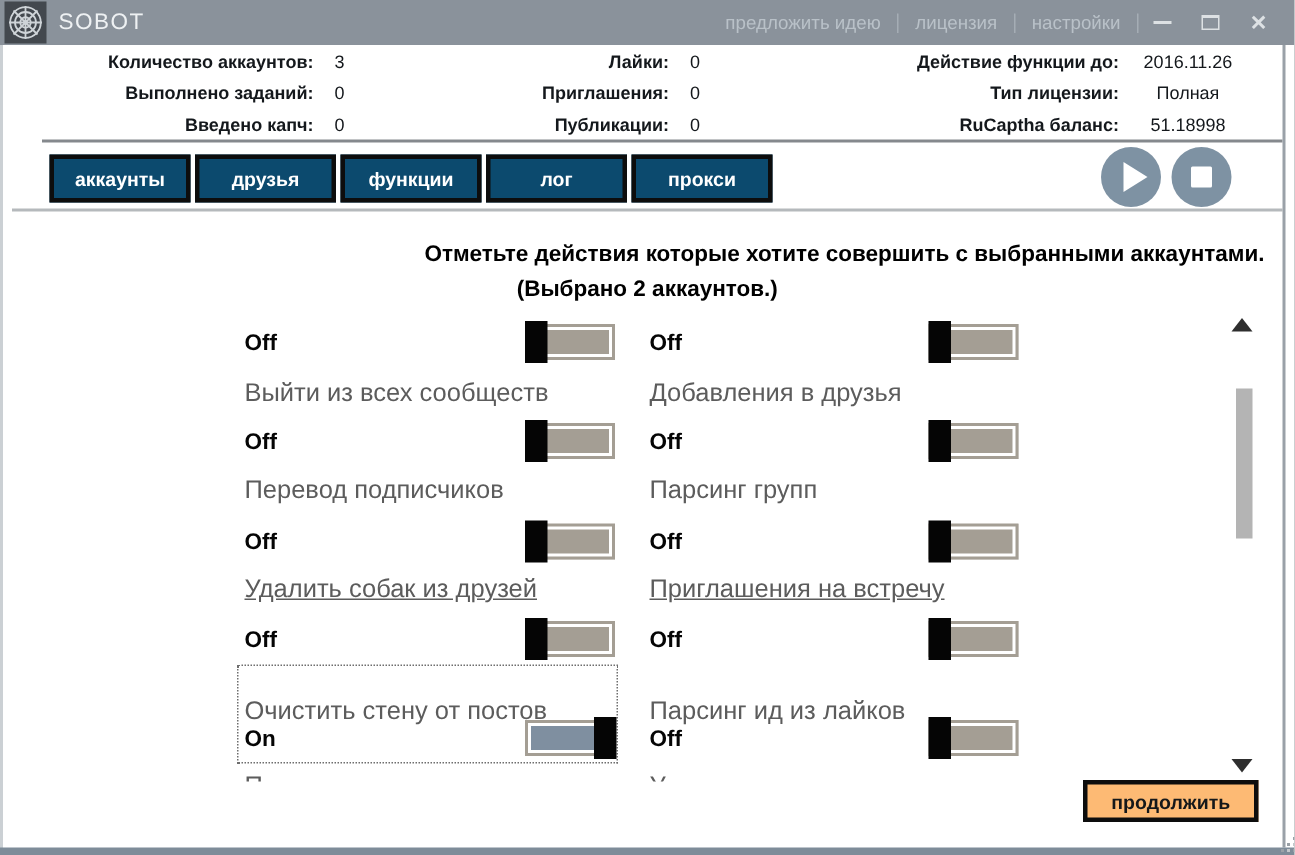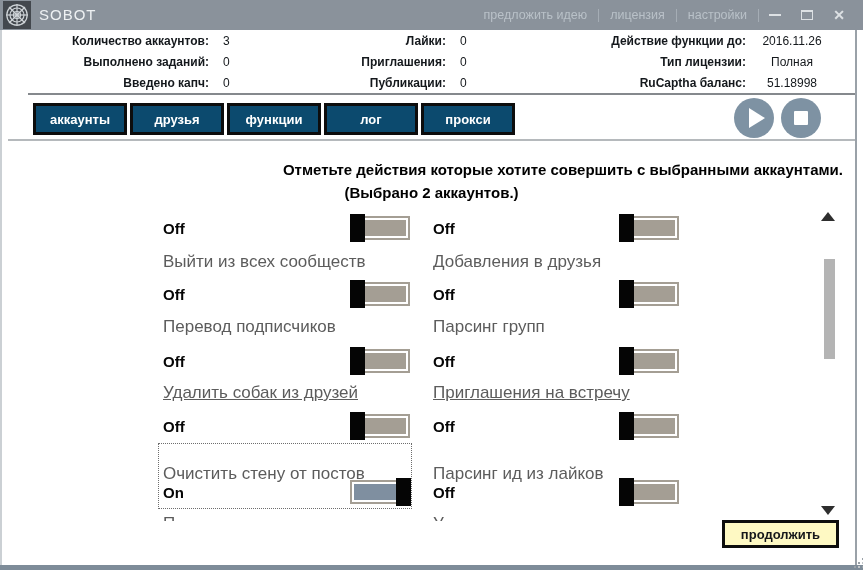--- a/index.html
+++ b/index.html
@@ -75,21 +75,21 @@
   .scroll-up{position:absolute;left:821px;top:212px;width:0;height:0;
     border-left:7px solid transparent;border-right:7px solid transparent;
     border-bottom:9px solid #2e2e2e;cursor:default;}
   .scroll-down{position:absolute;left:821px;top:506px;width:0;height:0;
     border-left:7px solid transparent;border-right:7px solid transparent;
     border-top:9px solid #2e2e2e;cursor:default;}
   .scroll-thumb{position:absolute;left:824px;top:259px;width:11px;height:100px;
     background:#b4b4b4;cursor:default;}
   
   .continue-btn{position:absolute;left:722px;top:520px;width:117px;height:28px;
-    box-sizing:border-box;border:3px solid #0d0d0d;background:#fef9c3;color:#15181a;
+    box-sizing:border-box;border:3px solid #0d0d0d;background:#fdba74;color:#15181a;
     font-size:13px;font-weight:bold;display:flex;align-items:center;justify-content:center;
     font-family:"Liberation Sans",sans-serif;cursor:default;text-align:center;}
   .right-line{position:absolute;left:855px;top:30px;width:2px;height:535px;background:#9aa1a8;}
   .left-line{position:absolute;left:0;top:30px;width:2px;height:540px;background:#cbd0d4;}
   .bottom-strip{position:absolute;left:0;right:0;bottom:0;height:5px;background:#7e8c99;}
   .grip{position:absolute;right:5px;bottom:8px;width:2px;height:2px;
     box-shadow:6px 6px 0 #9aa1a7,6px 2px 0 #c3c7ca,2px 6px 0 #c3c7ca,
                6px -2px 0 #9aa1a7,-2px 6px 0 #9aa1a7,2px 2px 0 #9aa1a7;}
 </style>
 </head>

